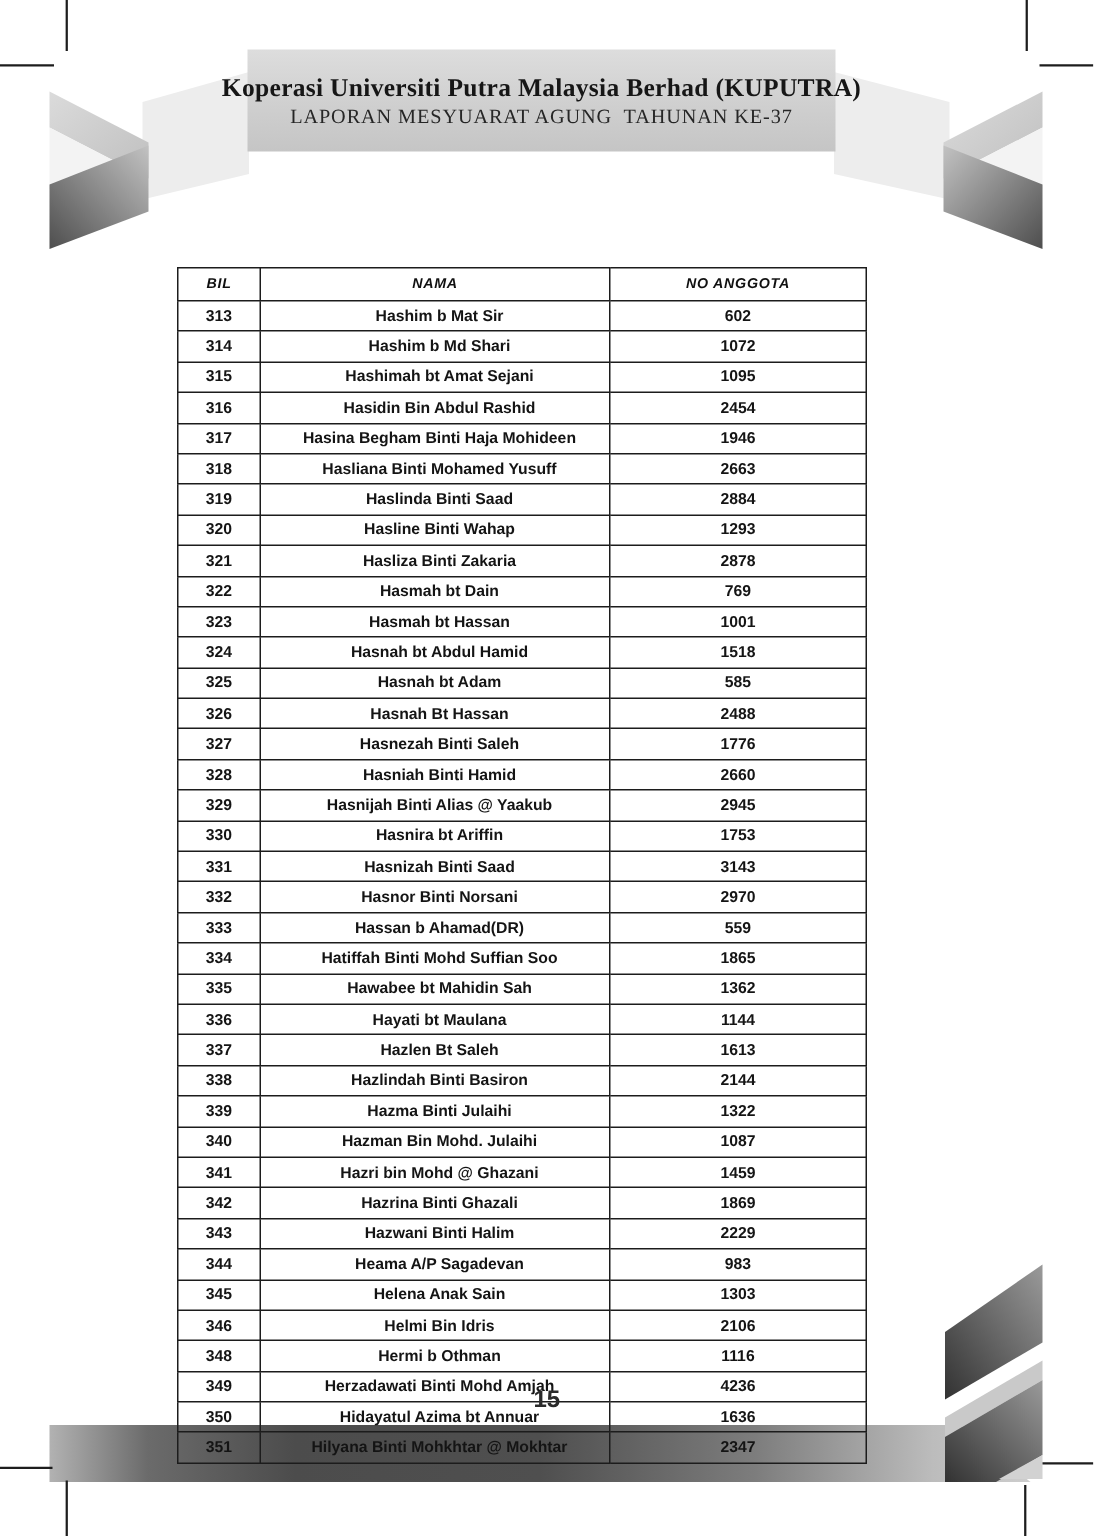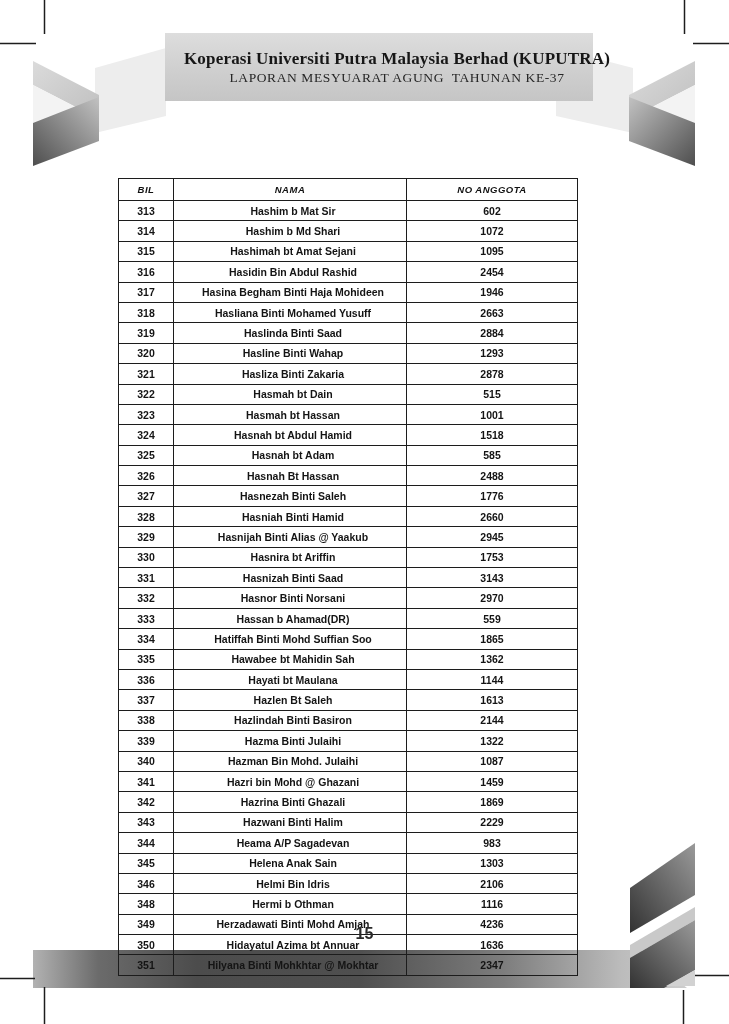--- a/index.html
+++ b/index.html
@@ -6,21 +6,21 @@
   .page {
     position:relative; width:729px; height:1024px; background:#ffffff;
     overflow:hidden; font-family:"Liberation Sans", sans-serif;
   }
   svg.decor { position:absolute; left:0; top:0; z-index:1; }
 
   
   .banner {
     position:absolute; left:165px; top:33px; width:392px; height:68px; z-index:2;
     background:linear-gradient(180deg,#dddddd 0%,#cfcfcf 55%,#c5c5c5 100%);
-    display:flex; flex-direction:column; align-items:center; justify-content:center;padding-left:36px;
+    display:flex; flex-direction:column; align-items:center; justify-content:center;
   }
   .banner .title {
     font-family:"Liberation Serif", serif; font-weight:bold; font-size:17px;
     color:#161616; letter-spacing:0.2px; white-space:pre;
   }
   .banner .subtitle {
     font-family:Liberation Serif, serif; font-size:13.5px; color:#262626;
     letter-spacing:0.6px; margin-top:1px; white-space:pre;
   }
 
@@ -179,21 +179,21 @@
       <td class="no">1293</td>
     </tr>
         <tr>
       <td class="bil">321</td>
       <td class="nama">Hasliza Binti Zakaria</td>
       <td class="no">2878</td>
     </tr>
         <tr>
       <td class="bil">322</td>
       <td class="nama">Hasmah bt Dain</td>
-      <td class="no">515</td>
+      <td class="no">769</td>
     </tr>
         <tr>
       <td class="bil">323</td>
       <td class="nama">Hasmah bt Hassan</td>
       <td class="no">1001</td>
     </tr>
         <tr>
       <td class="bil">324</td>
       <td class="nama">Hasnah bt Abdul Hamid</td>
       <td class="no">1518</td>

